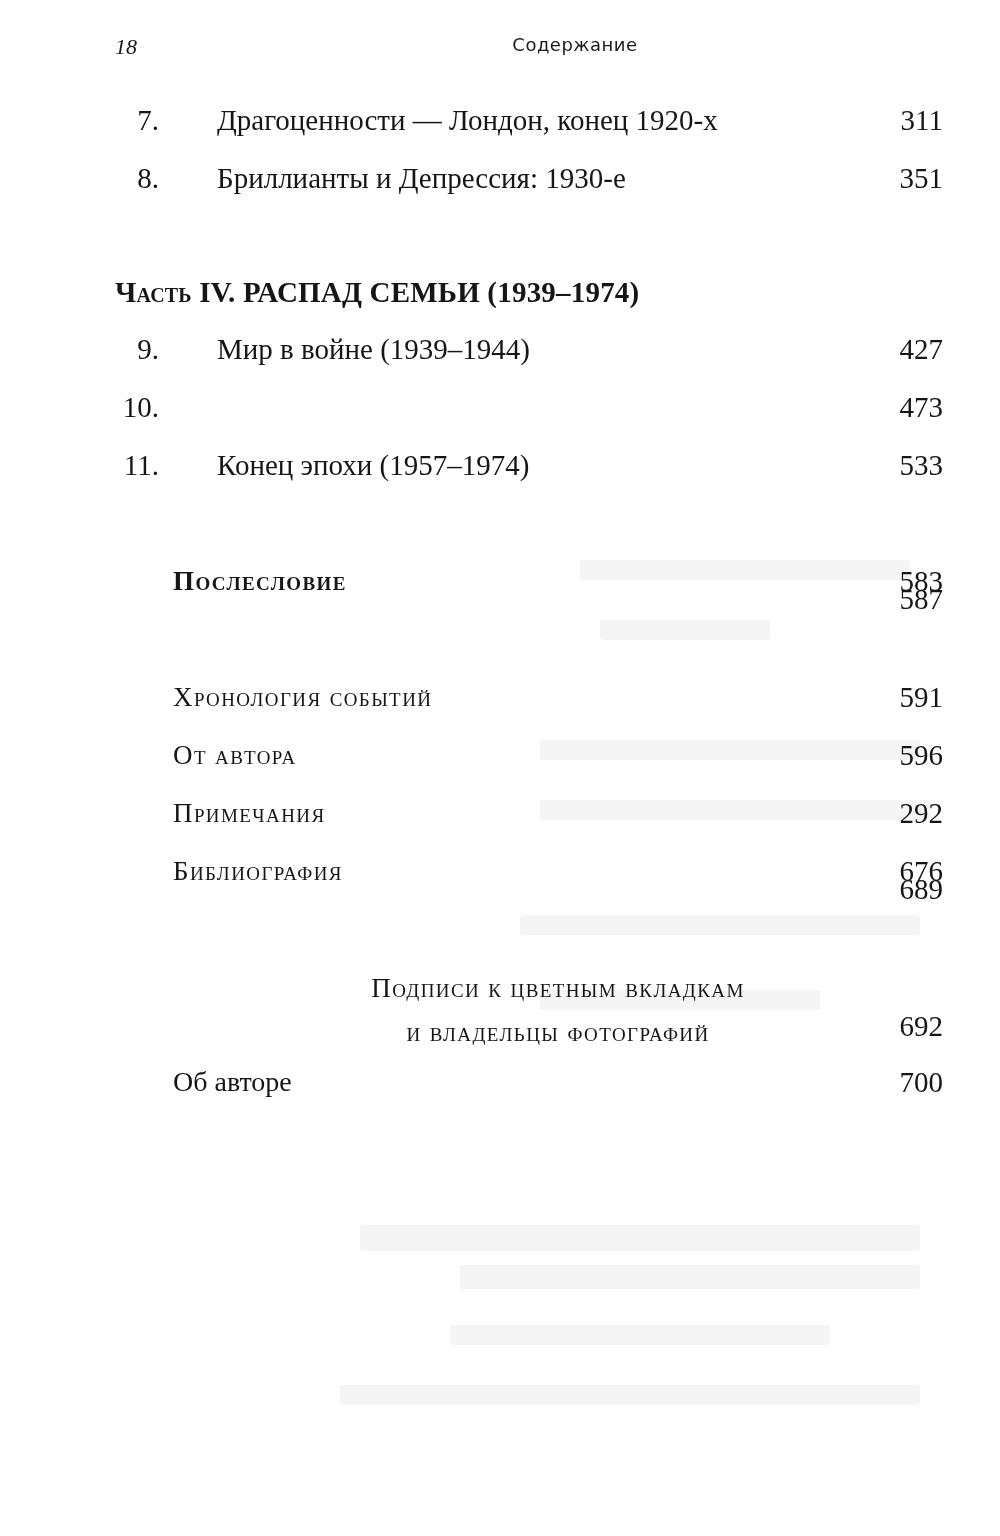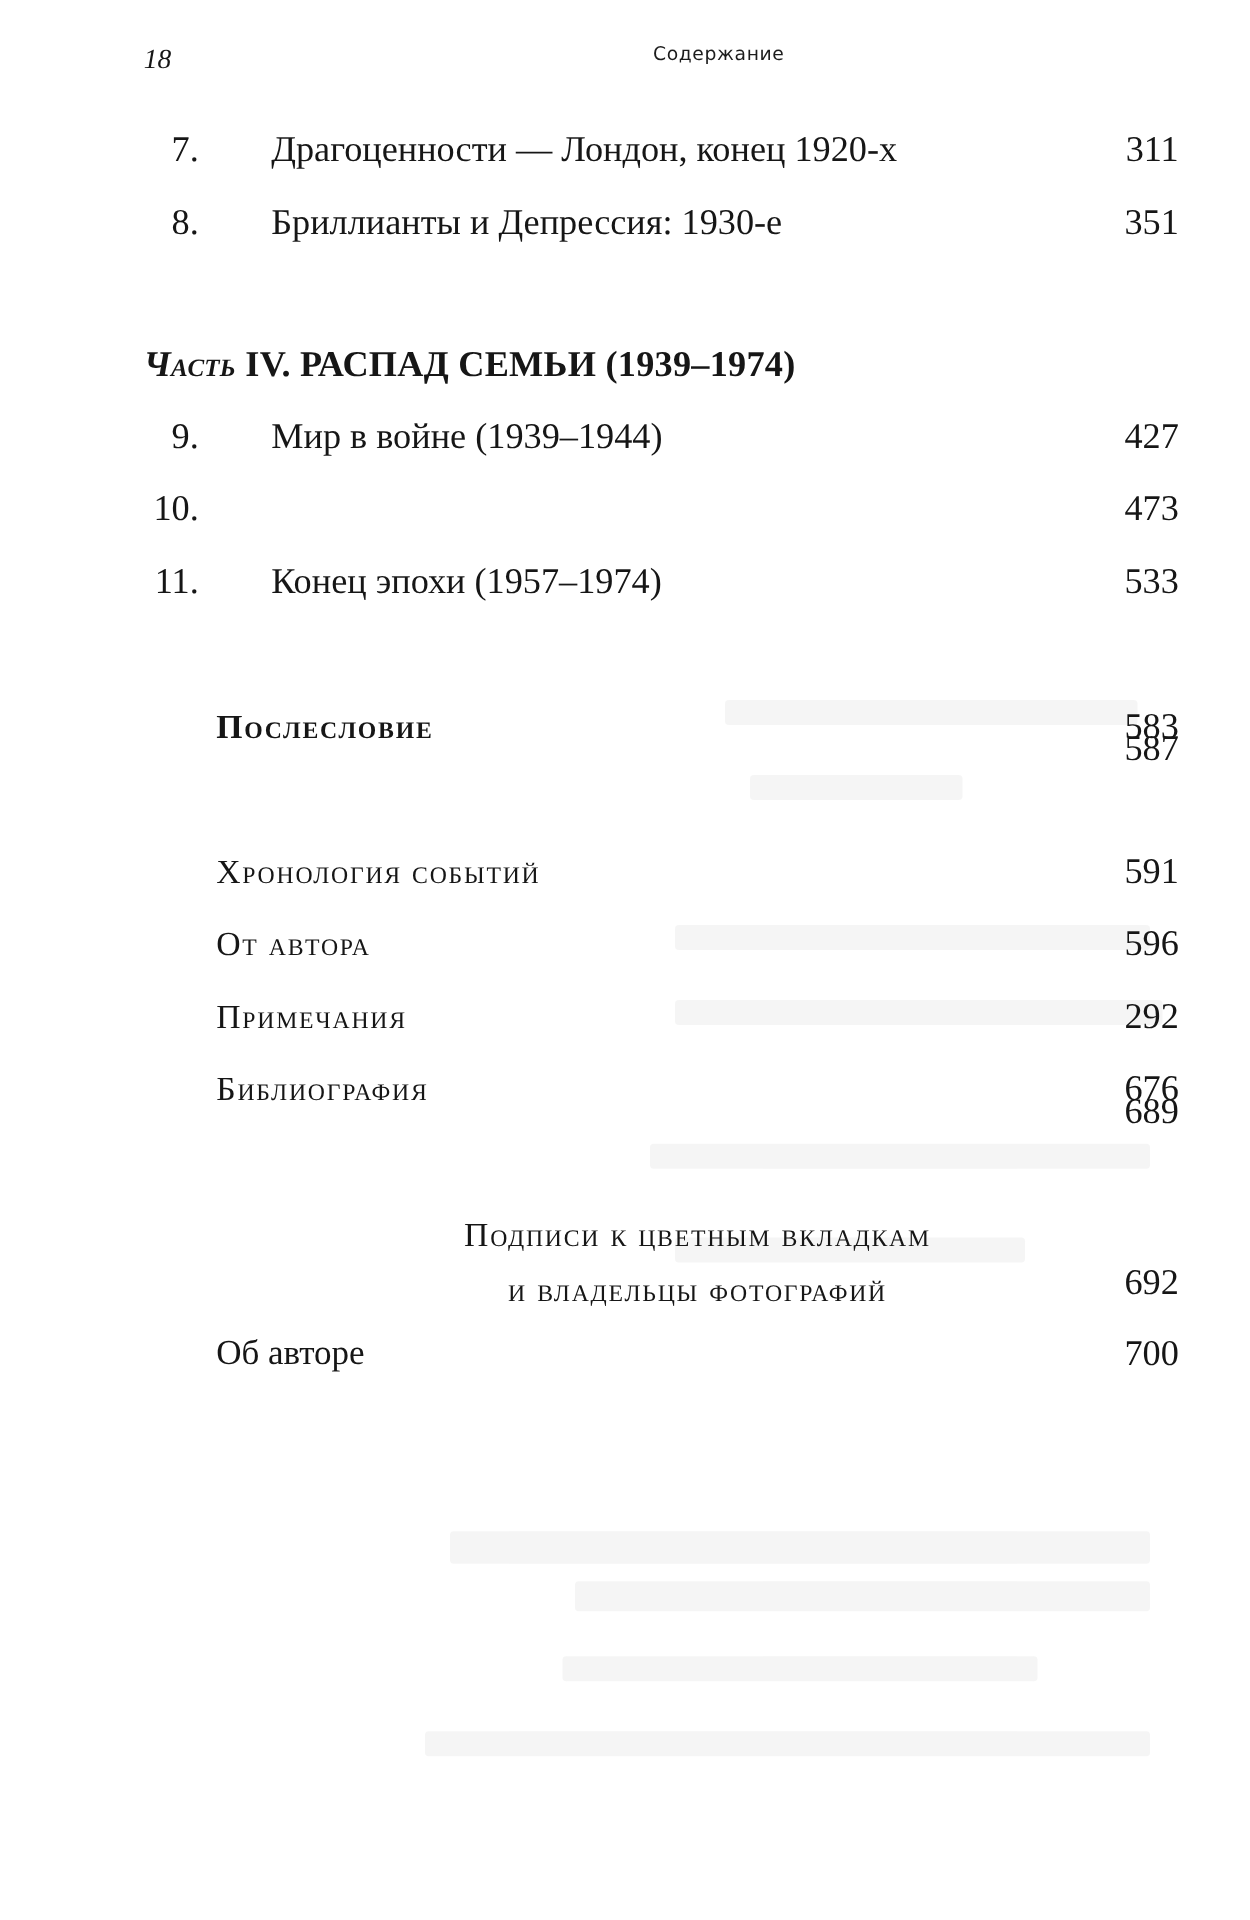--- a/index.html
+++ b/index.html
@@ -37,21 +37,21 @@
       font-style: italic;
       font-size: 22px;
     }
     .header-title {
       position: absolute;
       left: 340px;
       top: 4px;
       width: 240px;
       text-align: center;
       font-family: "DejaVu Sans", sans-serif;
-      font-size: 15px;
+      font-size: 18px;
       letter-spacing: 0.5px;
       color: #1c1c1c;
     }
     
     .toc-row {
       position: absolute;
       left: 115px;
       width: 828px;
       height: 40px;
       font-size: 29px;
@@ -77,21 +77,20 @@
       position: absolute;
       left: 115px;
       top: 272px;
       font-size: 29px;
       line-height: 40px;
       font-weight: bold;
       letter-spacing: 0.2px;
     }
     .part-heading .sc {
       font-variant: small-caps;
-      font-style: italic;
     }
     .back-row {
       position: absolute;
       left: 173px;
       width: 770px;
       font-size: 27px;
       line-height: 40px;
     }
     .back-title {
       font-variant: small-caps;

